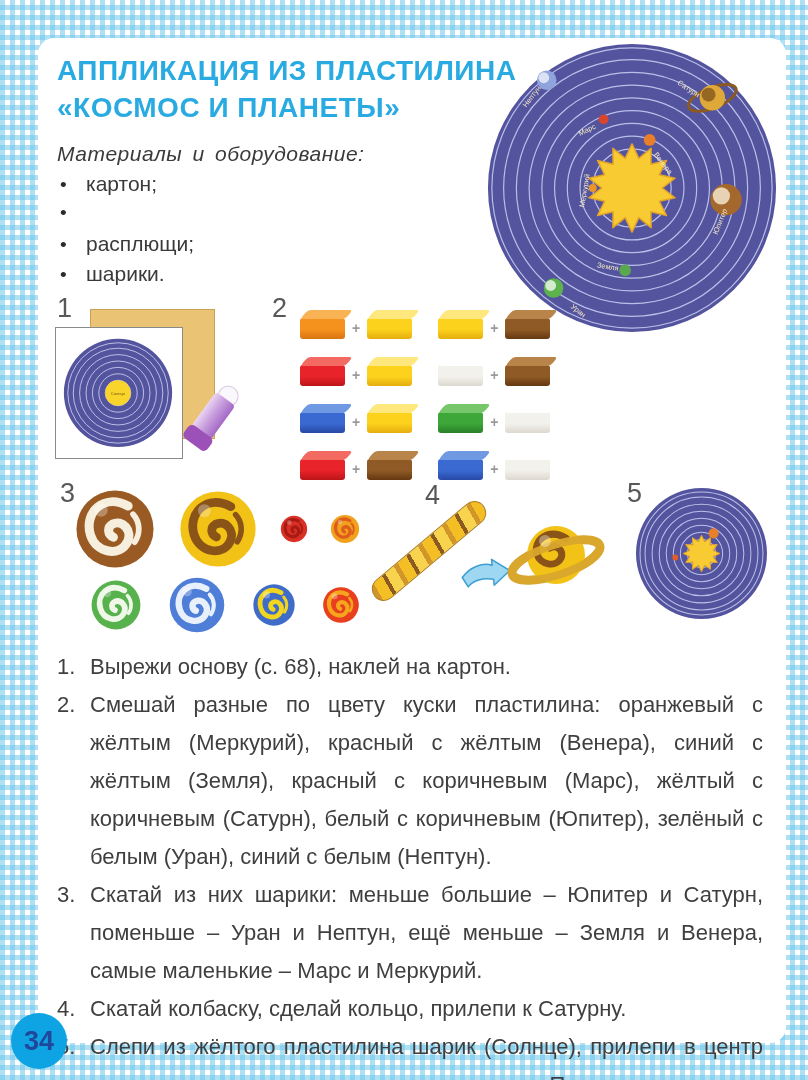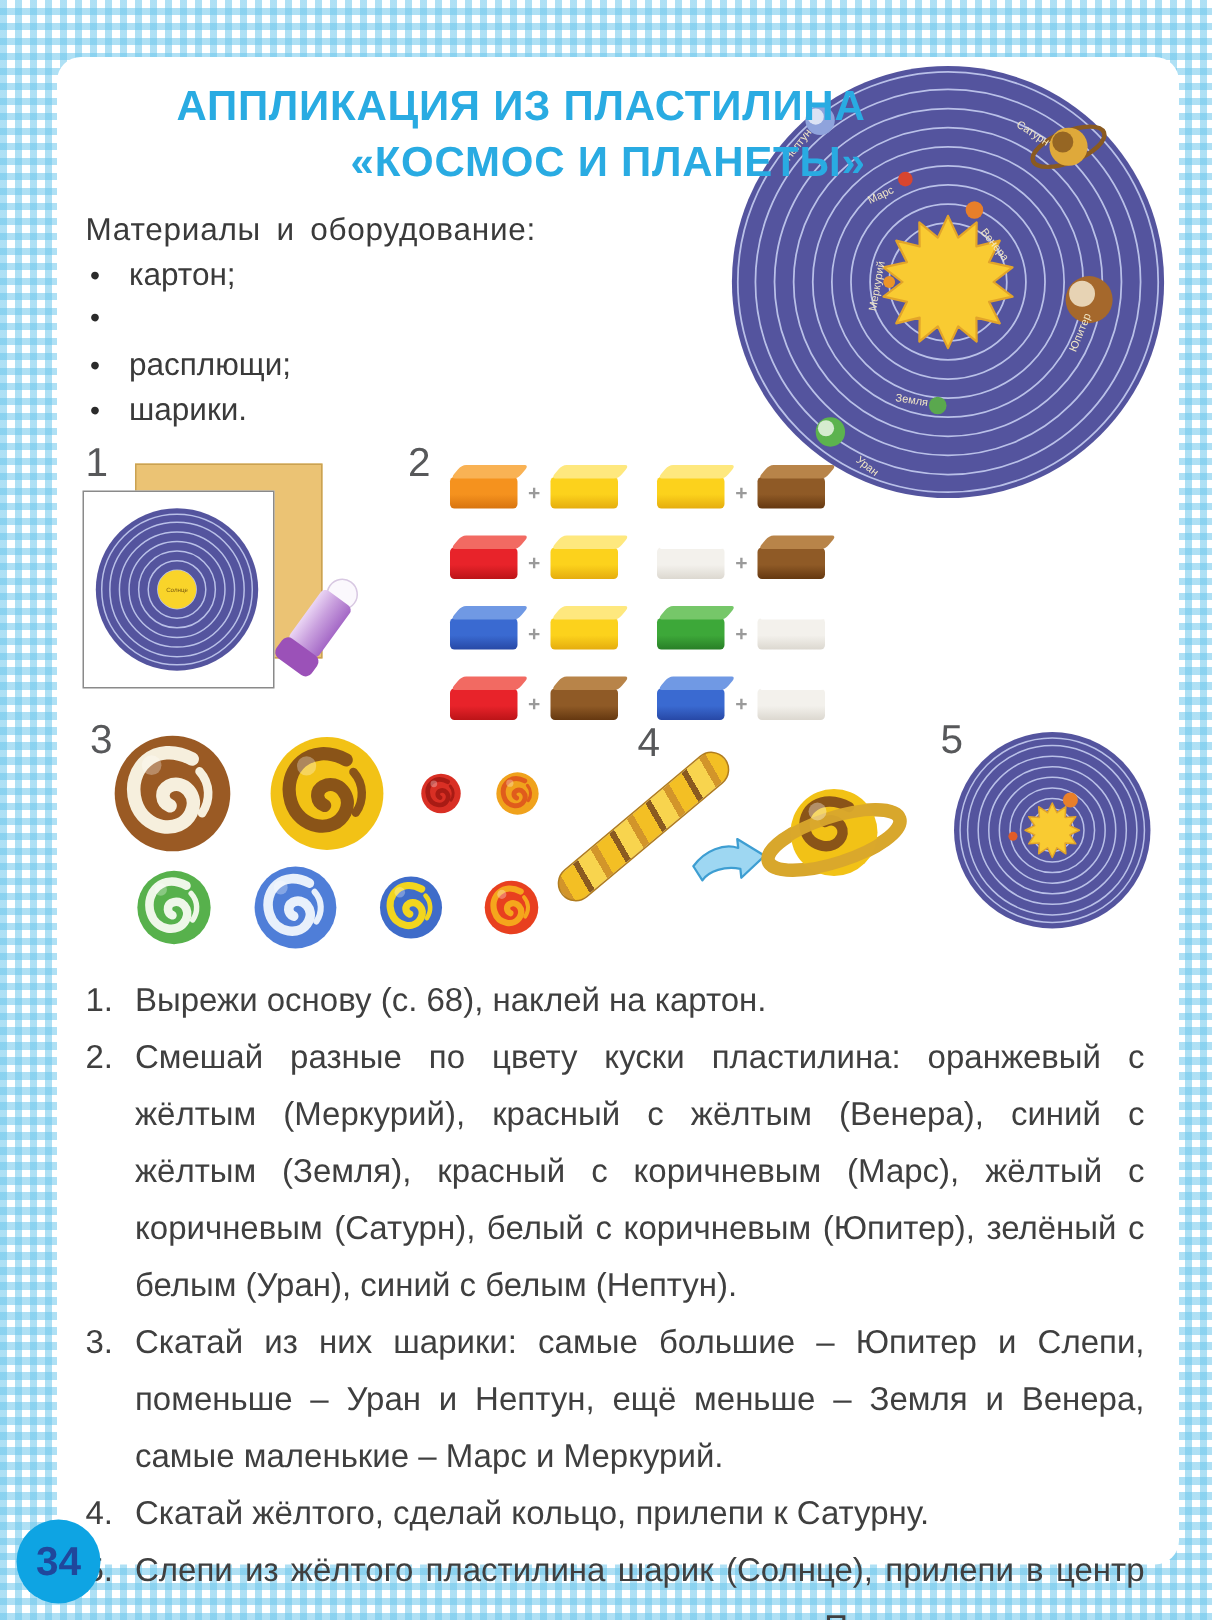--- a/index.html
+++ b/index.html
@@ -13,24 +13,24 @@
     color:#3f3f3f;
   }
   .page{
     position:absolute;left:38px;top:38px;width:748px;height:1005px;
     background:#ffffff;border-radius:16px;
   }
   
   .title{
     position:absolute;left:19px;top:14px;width:520px;
     font-size:28px;font-weight:bold;line-height:37px;color:#29abe2;
-    letter-spacing:0.5px;z-index:3;text-align:right;
+    letter-spacing:0.5px;z-index:3;
   }
   .materials-heading{
-    position:absolute;left:19px;top:104px;font-size:21px;color:#3a3a3a;
+    position:absolute;left:19px;top:104px;font-size:21px;font-style:italic;color:#3a3a3a;
     letter-spacing:0.5px;word-spacing:4px;
   }
   .materials-list{position:absolute;left:22px;top:134px;font-size:21px;color:#3a3a3a;}
   .materials-list .mi{display:flex;align-items:baseline;height:30px;}
   .materials-list .dot{width:26px;flex:none;font-size:19px;color:#2b2b2b;}
   
   .solar-big{position:absolute;left:447px;top:3px;width:294px;height:294px;z-index:1;}
   .solar-big text{font-family:"Liberation Sans","DejaVu Sans",sans-serif;}
   
   .step-num{position:absolute;font-size:27px;color:#57585a;}
@@ -344,25 +344,25 @@
       <div class="instr">
         <span class="num">1.</span>
         <span class="txt">Вырежи основу (с. 68), наклей на картон.</span>
       </div>
       <div class="instr">
         <span class="num">2.</span>
         <span class="txt">Смешай разные по цвету куски пластилина: оранжевый с жёлтым (Меркурий), красный с жёлтым (Венера), синий с жёлтым (Земля), красный с коричневым (Марс), жёлтый с коричневым (Сатурн), белый с коричневым (Юпитер), зелёный с белым (Уран), синий с белым (Нептун).</span>
       </div>
       <div class="instr">
         <span class="num">3.</span>
-        <span class="txt">Скатай из них шарики: самые большие – Юпитер и Слепи, поменьше – Уран и Нептун, ещё меньше – Земля и Венера, самые маленькие – Марс и Меркурий.</span>
+        <span class="txt">Скатай из них шарики: меньше большие – Юпитер и Сатурн, поменьше – Уран и Нептун, ещё меньше – Земля и Венера, самые маленькие – Марс и Меркурий.</span>
       </div>
       <div class="instr">
         <span class="num">4.</span>
-        <span class="txt">Скатай жёлтого, сделай кольцо, прилепи к Сатурну.</span>
+        <span class="txt">Скатай колбаску, сделай кольцо, прилепи к Сатурну.</span>
       </div>
       <div class="instr">
         <span class="num">5.</span>
         <span class="txt">Слепи из жёлтого пластилина шарик (Солнце), прилепи в центр основы, расплющи и размажь, сделав лучи. Прилепи планеты на их орбиты.</span>
       </div>
     </div>
 
 </div>
 
 <div class="badge">34</div>

